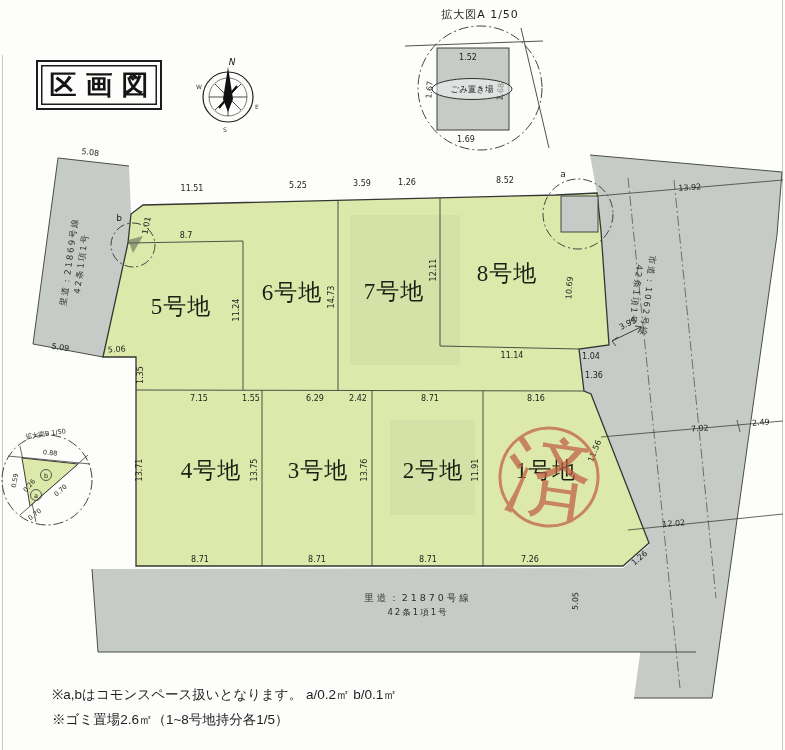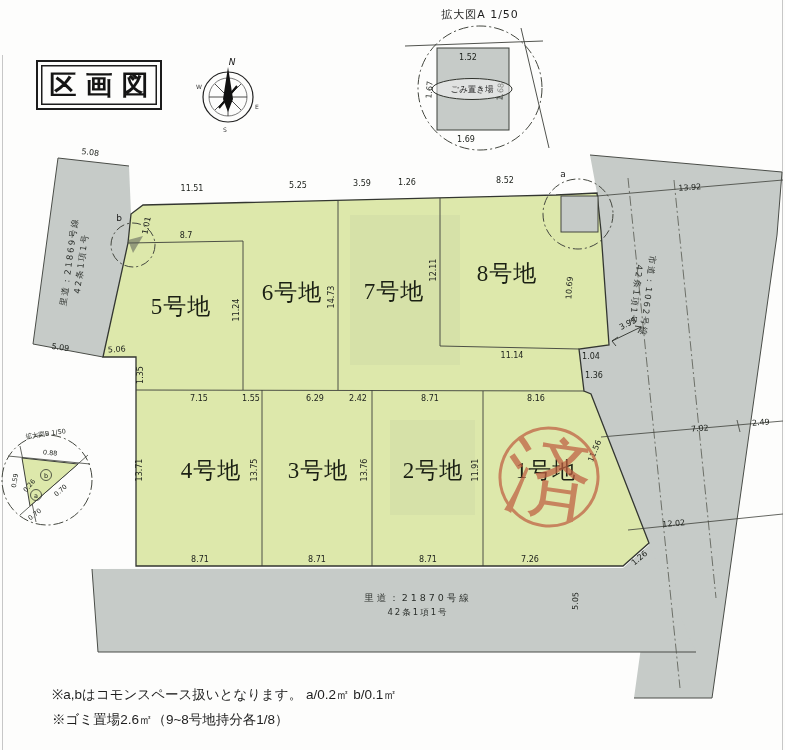--- a/index.html
+++ b/index.html
@@ -184,15 +184,15 @@
       <text class="dim-s" transform="translate(31,487) rotate(-50)" text-anchor="middle">0.26</text>
       <circle cx="36" cy="495" r="5.5" fill="none" stroke="#2f322c" stroke-width="0.8"></circle>
       <text class="dim-s" x="36" y="498" text-anchor="middle">a</text>
       <circle cx="46" cy="475" r="5.5" fill="none" stroke="#2f322c" stroke-width="0.8"></circle>
       <text class="dim-s" x="46" y="478" text-anchor="middle">b</text>
     </g>
   </svg>
 
   <div class="notes">
     <div>※a,bはコモンスペース扱いとなります。 a/0.2㎡  b/0.1㎡</div>
-    <div>※ゴミ置場2.6㎡（9~8号地持分各1/8）</div>
+    <div>※ゴミ置場2.6㎡（1~8号地持分各1/5）</div>
   </div>
 </div>
 
 </body></html>

